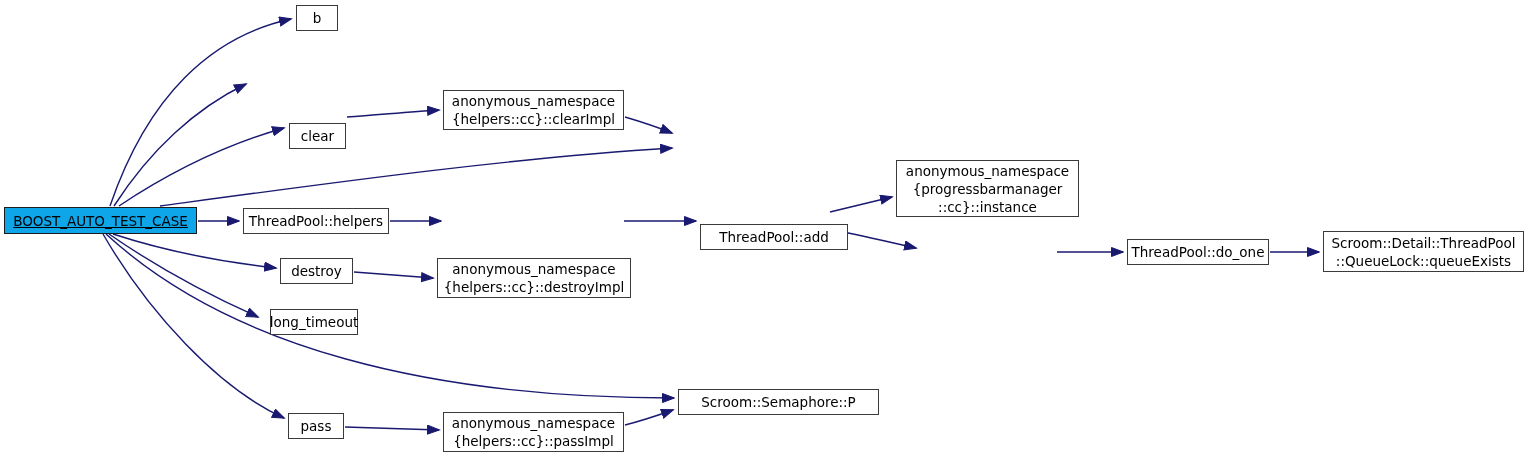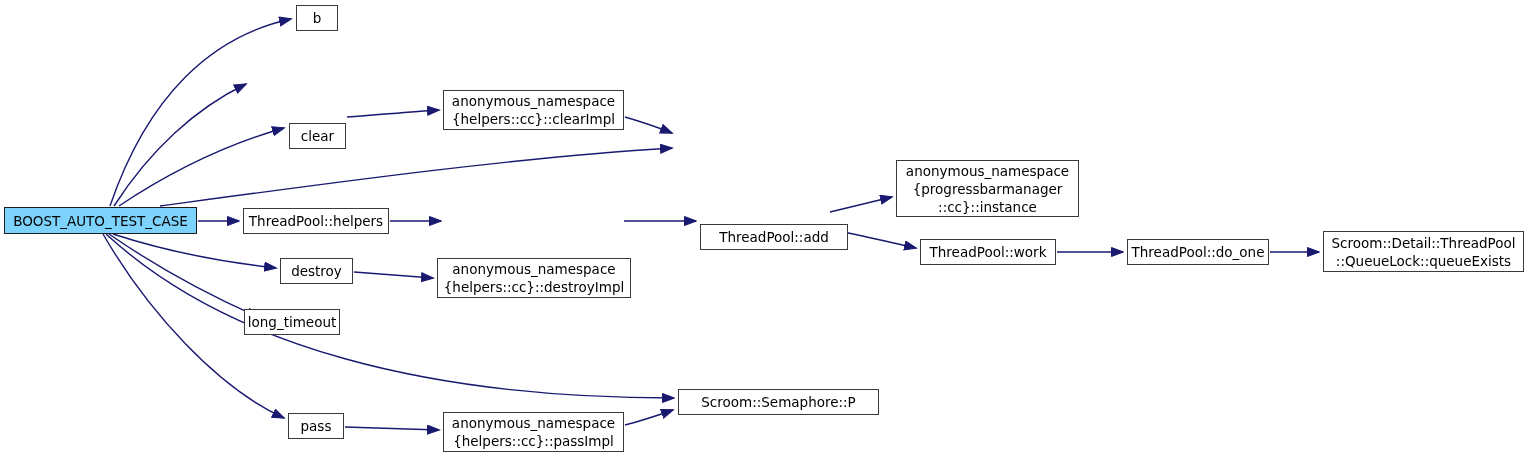--- a/index.html
+++ b/index.html
@@ -23,23 +23,24 @@
     line-height:18px;
     display:flex;
     align-items:center;
     justify-content:center;
     text-align:center;
     white-space:pre-line;
     padding:0 3px;
     cursor:pointer;
   }
   .node.selected{
-    background:#7dd3fc;
+    background:#0ea5e9;
     border-color:#1c1c1c;
     cursor:default;
+    text-decoration:underline;
   }
 </style>
 </head>
 <body>
 
 <div class="canvas">
 
   <svg class="edges" viewBox="0 0 1528 458" xmlns="http://www.w3.org/2000/svg">
     <defs>
       <marker id="arrow" markerUnits="userSpaceOnUse" markerWidth="14" markerHeight="11" refX="12" refY="5" orient="auto">
@@ -81,33 +82,32 @@
 
   <div class="node" style="left:243px;top:208px;width:146px;height:26px">ThreadPool::helpers</div>
 
 
   <div class="node" style="left:700px;top:224px;width:148px;height:26px">ThreadPool::add</div>
 
   <div class="node" style="left:896px;top:160px;width:183px;height:57px">anonymous_namespace
 {progressbarmanager
 ::cc}::instance</div>
 
-  <div class="node" style="left:920px;top:239px;width:136px;height:26px">ThreadPool::work</div>
 
   <div class="node" style="left:1127px;top:239px;width:142px;height:26px">ThreadPool::do_one</div>
 
   <div class="node" style="left:1323px;top:231px;width:201px;height:41px">Scroom::Detail::ThreadPool
 ::QueueLock::queueExists</div>
 
   <div class="node" style="left:280px;top:258px;width:73px;height:26px">destroy</div>
 
   <div class="node" style="left:437px;top:258px;width:194px;height:40px">anonymous_namespace
 {helpers::cc}::destroyImpl</div>
 
-  <div class="node" style="left:244px;top:309px;width:96px;height:26px">long_timeout</div>
+  <div class="node" style="left:270px;top:309px;width:88px;height:26px">long_timeout</div>
 
   <div class="node" style="left:288px;top:413px;width:56px;height:26px">pass</div>
 
   <div class="node" style="left:443px;top:412px;width:181px;height:40px">anonymous_namespace
 {helpers::cc}::passImpl</div>
 
   <div class="node" style="left:678px;top:389px;width:201px;height:26px">Scroom::Semaphore::P</div>
 
 </div>
 

